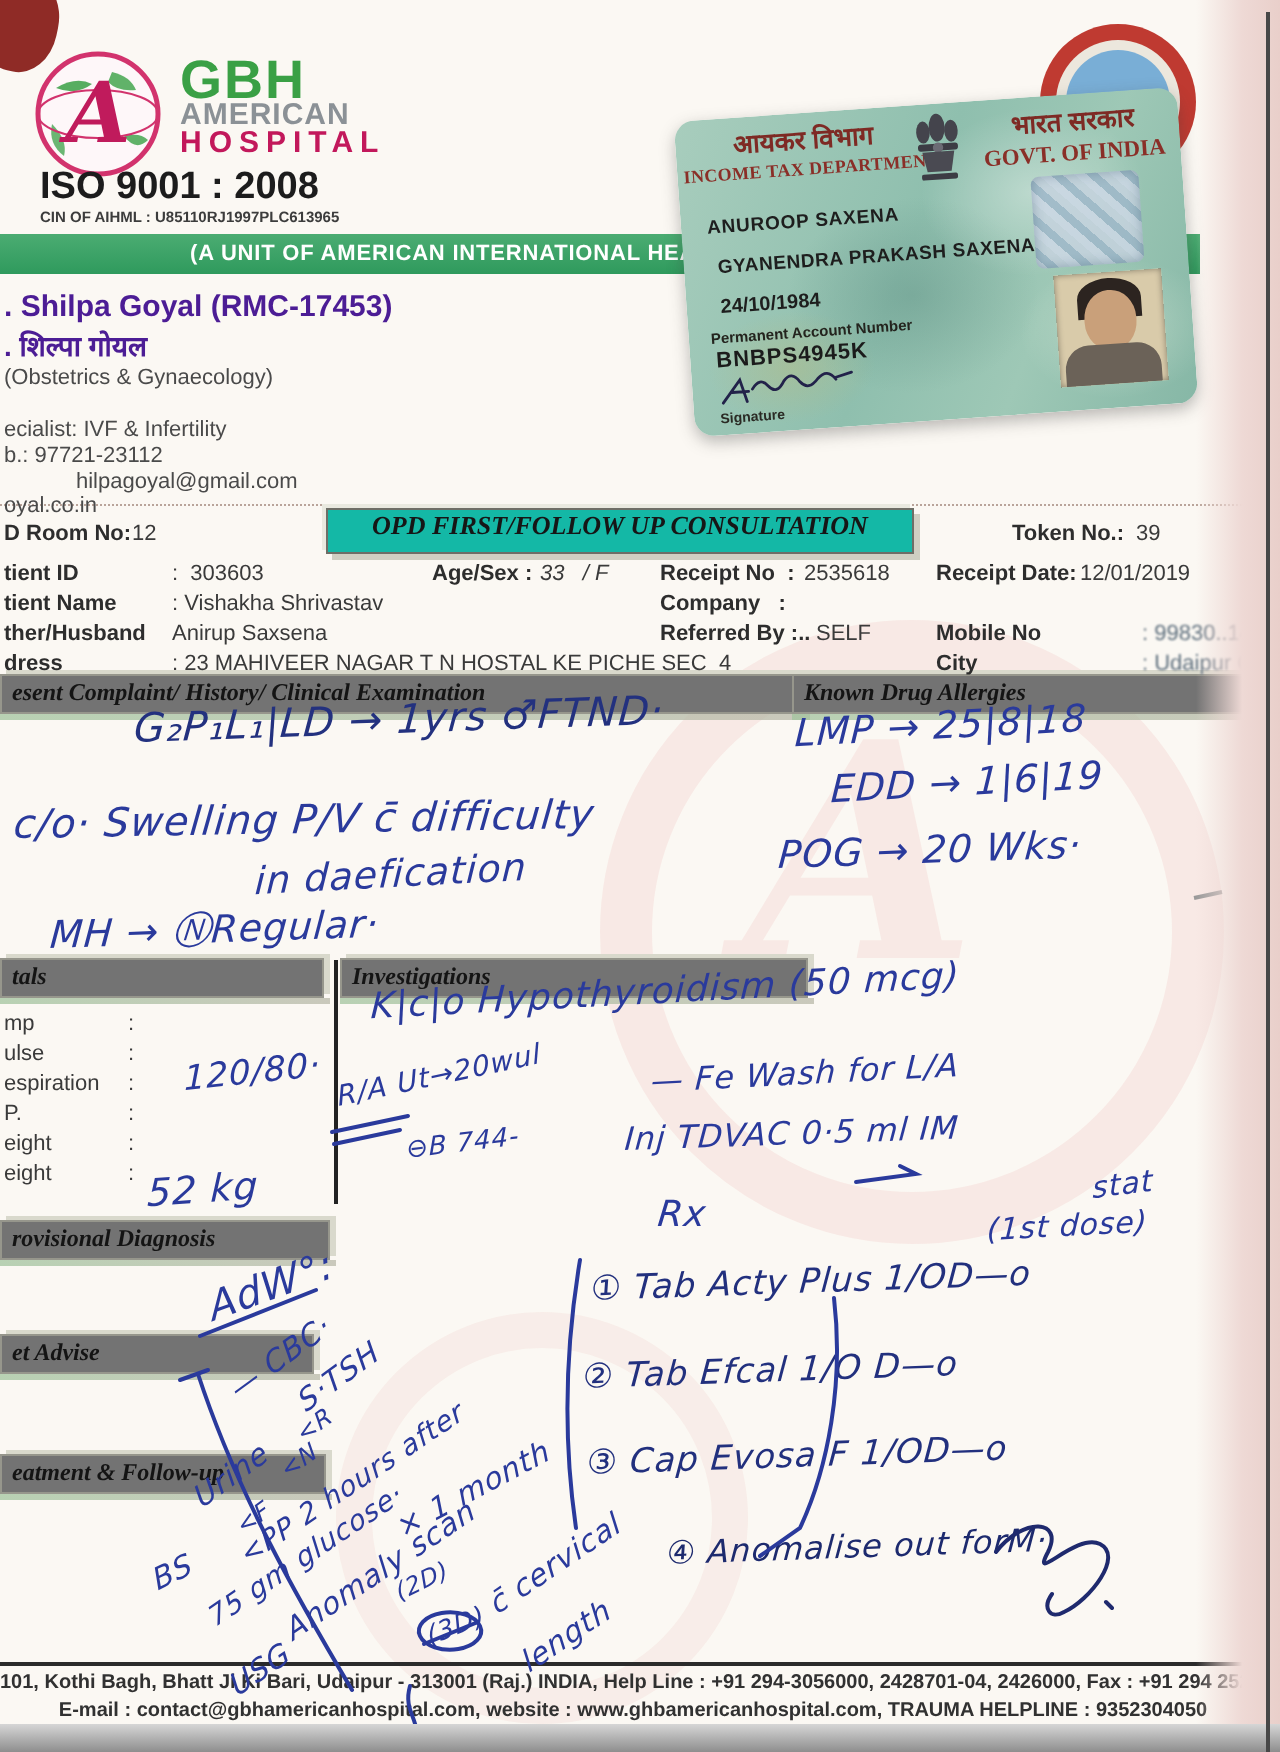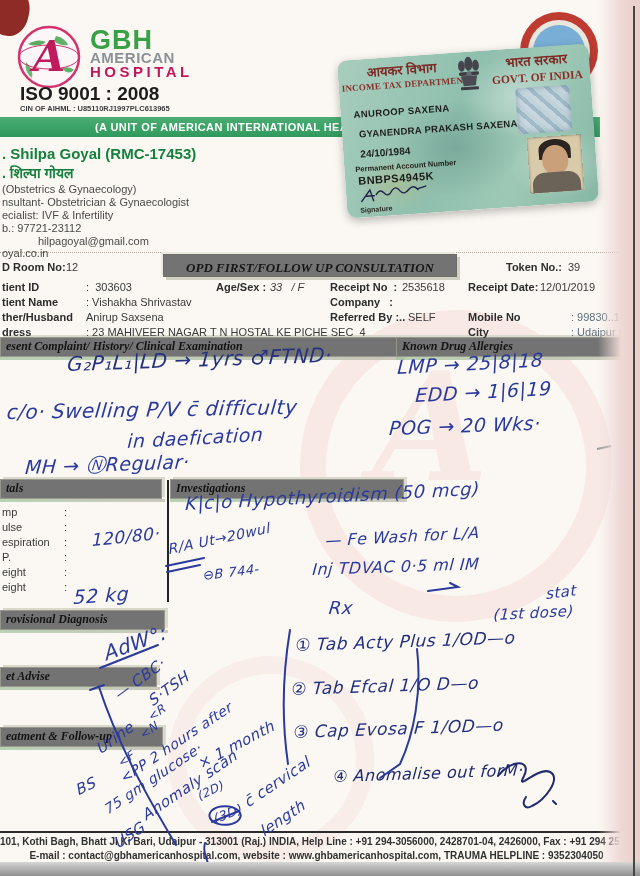--- a/index.html
+++ b/index.html
@@ -61,31 +61,31 @@
     background:repeating-linear-gradient(45deg,#cdd8e6 0 4px,#9fb8ca 4px 8px,#c6d3df 8px 12px);
     box-shadow:inset 0 0 6px rgba(40,70,100,.4);}
   #card-photo{position:absolute;left:184px;top:90px;width:54px;height:56px;background:#d9cbaa;overflow:hidden;
     box-shadow:inset 0 0 3px rgba(0,0,0,.4);}
   #card-photo .hair{position:absolute;left:11px;top:3px;width:32px;height:20px;border-radius:50% 50% 0 0;background:#2c2420;}
   #card-photo .face{position:absolute;left:14px;top:9px;width:26px;height:30px;border-radius:48%;background:#c9a07a;}
   #card-photo .body{position:absolute;left:3px;top:36px;width:48px;height:20px;border-radius:12px 12px 0 0;background:#6b6258;}
   
   #text-layer{position:absolute;inset:0;z-index:4;}
   .doc{position:absolute;font-size:11px;color:#4a4a4a;white-space:pre;z-index:3;}
-  .doc.b{font-weight:700;color:#15803d;}
+  .doc.b{font-weight:700;color:#4c1d95;}
   .ff{position:absolute;font-size:11px;color:#3a3a3a;white-space:pre;z-index:3;}
   .ff.b{font-weight:700;color:#2d2d2d;}
   .ff.blur{filter:blur(.5px);color:#5e6f7d;margin-left:47px;}
   .hw{position:absolute;font-family:"DejaVu Sans",sans-serif;font-style:italic;color:#2a3a9c;
       white-space:pre;transform-origin:left top;letter-spacing:.5px;z-index:4;}
   #dotted-sep{position:absolute;left:0;top:252px;width:633px;border-top:1px dotted #b9a49a;z-index:2;}
   
-  #opd-box{position:absolute;left:163px;top:254px;width:292px;height:21px;z-index:3;background:#737373;
+  #opd-box{position:absolute;left:163px;top:254px;width:292px;height:21px;z-index:3;background:#14b8a6;
     border:1.5px solid #6e6e66;box-shadow:3px 3px 0 #cfcfc2,-2px -2px 0 #e9e9df;
-    display:flex;align-items:flex-end;justify-content:center;}
+    display:flex;align-items:flex-start;justify-content:center;}
   #opd-box span{font-family:"Liberation Serif",serif;font-style:italic;font-weight:700;font-size:13px;color:#161616;}
   
   .bar{position:absolute;height:18px;background:#737373;border:1px solid #96968c;z-index:2;
        box-shadow:3px -2px 0 #d9d9cc;}
   .bar::after{content:"";position:absolute;left:-1px;right:-4px;bottom:-4px;height:3px;
        background:linear-gradient(90deg,#a2c49e,#b9b9a9);opacity:.75;}
   .bar span{position:absolute;left:5px;top:1px;font-family:"Liberation Serif",serif;font-style:italic;
        font-weight:700;font-size:12px;color:#141414;white-space:pre;}
   #bar-complaint{left:0;top:337px;width:400px;}
   #bar-allergies{left:396px;top:337px;width:238px;}
@@ -195,21 +195,20 @@
     </div>
   <div class="bar" id="bar-diet">
       <span>et Advise</span>
     </div>
   <div id="col-divider"></div>
 
   <div id="text-layer">
       <span class="doc b" style="left: 2px; top: 145px; font-size: 15px;">. Shilpa Goyal (RMC-17453)</span>
       <span class="doc b" style="left: 2px; top: 163px; font-size: 14px;">. शिल्पा गोयल</span>
       <span class="doc" style="left: 2px; top: 183px;">(Obstetrics &amp; Gynaecology)</span>
-      <span class="doc" style="left: 2px; top: 196px;">nsultant- Obstetrician &amp; Gynaecologist</span>
       <span class="doc" style="left: 2px; top: 209px;">ecialist: IVF &amp; Infertility</span>
       <span class="doc" style="left: 2px; top: 222px;">b.: 97721-23112</span>
       <span class="doc" style="left: 2px; top: 235px; margin-left: 36px;">hilpagoyal@gmail.com</span>
       <span class="doc" style="left: 2px; top: 247px;">oyal.co.in</span>
       <span class="ff b" style="left: 2px; top: 261px;">D Room No:</span>
       <span class="ff" style="left: 66px; top: 261px;">12</span>
       <span class="ff b" style="left: 506px; top: 261px;">Token No.:</span>
       <span class="ff" style="left: 568px; top: 261px;">39</span>
       <span class="ff b" style="left: 2px; top: 281px;">tient ID</span>
       <span class="ff" style="left: 86px; top: 281px;">:  303603</span>

